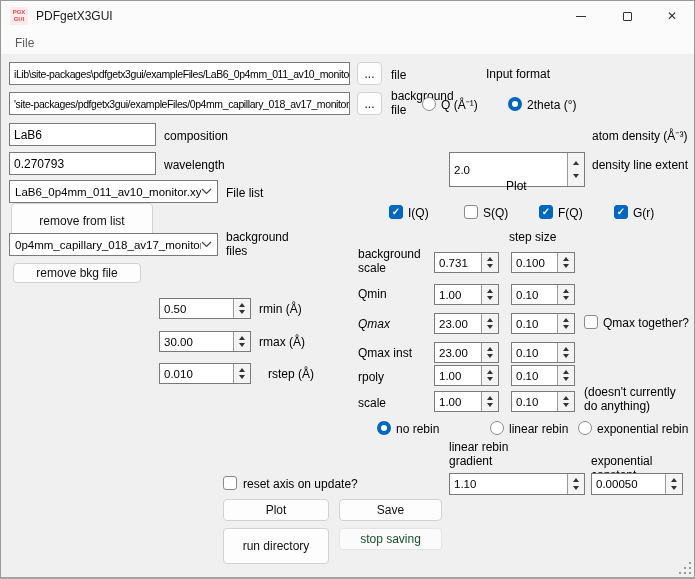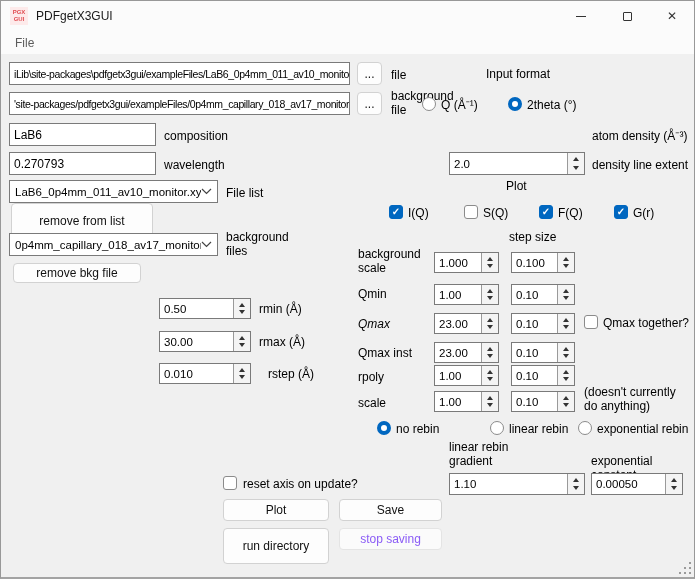--- a/index.html
+++ b/index.html
@@ -17,21 +17,21 @@
   .wc-close-glyph{font-size:12px;color:#333;line-height:1;}
   .menubar{left:0;top:30px;width:100%;height:23px;background:#fbfbfb;display:flex;align-items:center;}
   .menu-item{margin-left:10px;font-size:12px;color:#5c5c5c;padding:2px 4px;}
   
   .label{font-size:12px;color:#000;white-space:pre-line;line-height:14px;}
   .input{box-sizing:border-box;background:#fff;border:1px solid #7a7a7a;font-size:12px;padding:1px 4px;
          display:flex;align-items:center;overflow:hidden;white-space:nowrap;}
   .path-text{font-size:10.5px;letter-spacing:-0.4px;}
   .btn{box-sizing:border-box;background:#fdfdfd;border:1px solid #d2d2d2;border-radius:4px;font-size:12px;
        color:#111;display:flex;align-items:center;justify-content:center;white-space:nowrap;}
-  .btn.disabled{color:#8b5cf6;border-color:#e4e4e4;background:#fbfbfb;}
+  .btn.disabled{color:#14532d;border-color:#e4e4e4;background:#fbfbfb;}
   .spin{box-sizing:border-box;display:flex;background:#fff;border:1px solid #7a7a7a;}
   .spin-val{flex:1;font-size:11.5px;padding:1px 4px;display:flex;align-items:center;overflow:hidden;white-space:nowrap;}
   .spin-btns{width:16px;border-left:1px solid #9a9a9a;background:#f4f4f4;display:flex;flex-direction:column;
              align-items:center;justify-content:space-evenly;}
   .tri-up{width:0;height:0;border-left:3px solid transparent;border-right:3px solid transparent;border-bottom:4px solid #333;}
   .tri-dn{width:0;height:0;border-left:3px solid transparent;border-right:3px solid transparent;border-top:4px solid #333;}
   .combo{box-sizing:border-box;display:flex;align-items:center;background:#fff;border:1px solid #7a7a7a;
          padding:1px 5px;font-size:11.5px;white-space:nowrap;overflow:hidden;}
   .combo-text{overflow:hidden;}
   .chev{margin-left:auto;flex:none;}
@@ -99,21 +99,21 @@
   </div>
   <span class="abs label" style="left:163px;top:128px;">composition</span>
 
   <span class="abs label" style="left:591px;top:128px;">atom density (Å⁻³)</span>
 
   <div class="abs input" style="left:8px;top:151px;width:147px;height:23px;">
     <span>0.270793</span>
   </div>
   <span class="abs label" style="left:163px;top:157px;">wavelength</span>
 
-  <div class="abs spin" style="left:448px;top:151px;width:136px;height:23px;">
+  <div class="abs spin" style="left:448px;top:151px;width:136px;height:35px;">
     <span class="spin-val">2.0</span>
     <span class="spin-btns">
         <i class="tri-up"></i>
         <i class="tri-dn"></i>
       </span>
   </div>
   <span class="abs label" style="left:591px;top:157px;">density line extent</span>
 
   <div class="abs combo" style="left:8px;top:179px;width:209px;height:23px;">
     <span class="combo-text">LaB6_0p4mm_011_av10_monitor.xye</span>
@@ -146,21 +146,21 @@
 files</span>
   <span class="abs label" style="left:508px;top:229px;">step size</span>
 
   <div class="abs btn" style="left:12px;top:262px;width:128px;height:20px;">
     <span>remove bkg file</span>
   </div>
 
   <span class="abs label" style="left:357px;top:246px;">background
 scale</span>
   <div class="abs spin" style="left:433px;top:251px;width:65px;height:21px;">
-    <span class="spin-val">1.000</span>
+    <span class="spin-val">0.731</span>
     <span class="spin-btns">
         <i class="tri-up"></i>
         <i class="tri-dn"></i>
       </span>
   </div>
   <div class="abs spin" style="left:510px;top:251px;width:64px;height:21px;">
     <span class="spin-val">0.100</span>
     <span class="spin-btns">
         <i class="tri-up"></i>
         <i class="tri-dn"></i>

